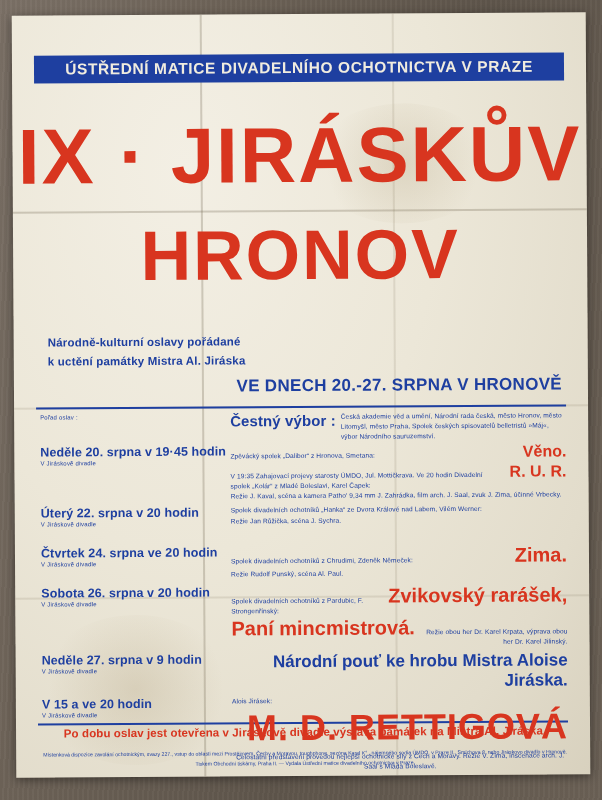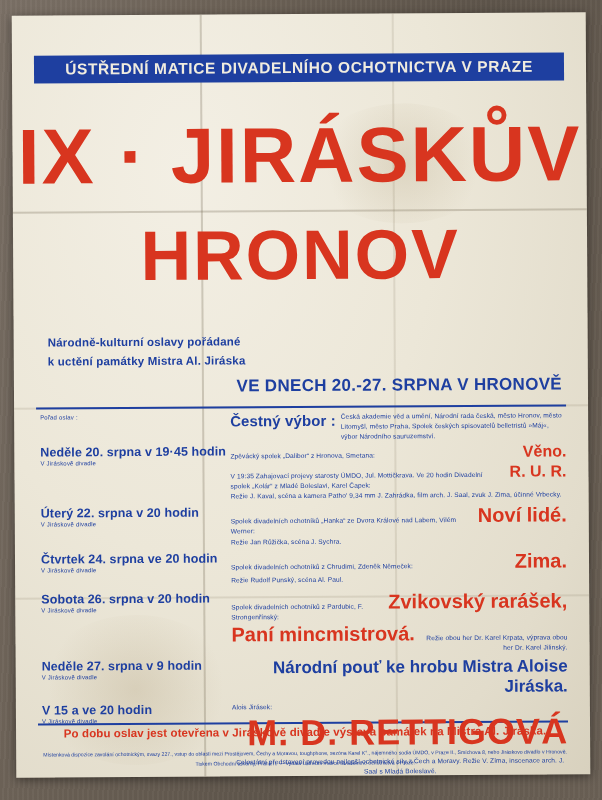--- a/index.html
+++ b/index.html
@@ -190,21 +190,20 @@
       </div>
 
       <div class="row" style="min-height:36px;margin-top:4px">
         <div class="left">
           <div class="lbl">Úterý 22. srpna v 20 hodin</div>
           <div class="sublbl">V Jiráskově divadle</div>
         </div>
         <div class="right">
           <div class="rline">
             <div class="meta">Spolek divadelních ochotníků „Hanka“ ze Dvora Králové nad Labem, Vilém Werner:</div>
-            <div class="play s4">Noví lidé.</div>
           </div>
           <div class="meta" style="margin-top:1px">Režie Jan Růžička, scéna J. Sychra.</div>
         </div>
       </div>
 
       <div class="row" style="min-height:36px;margin-top:4px">
         <div class="left">
           <div class="lbl">Čtvrtek 24. srpna ve 20 hodin</div>
           <div class="sublbl">V Jiráskově divadle</div>
         </div>

